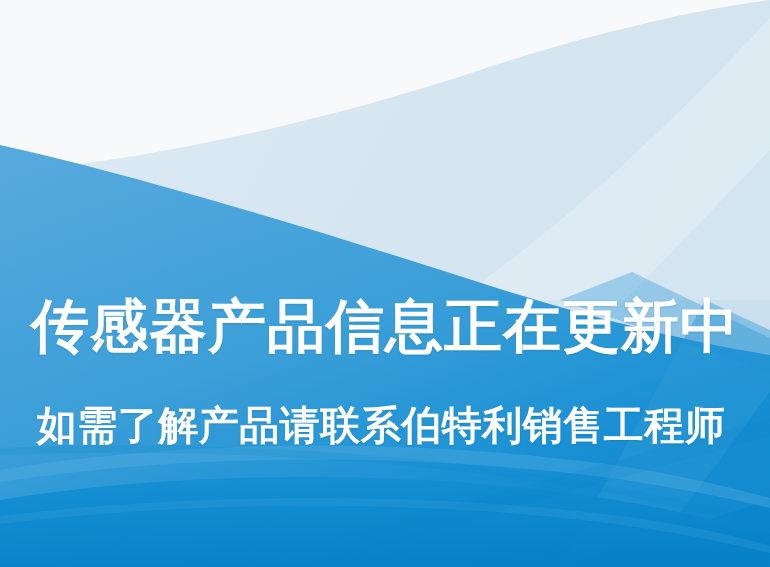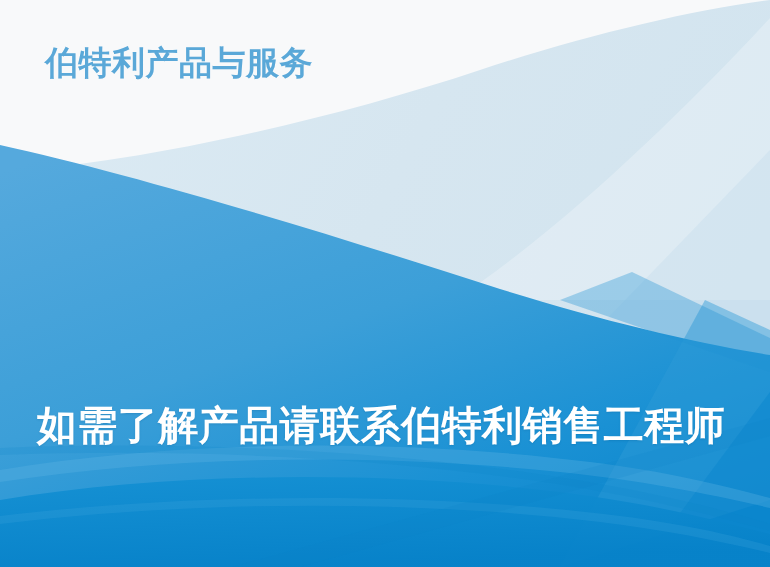--- a/index.html
+++ b/index.html
@@ -141,18 +141,18 @@
              C200,440 420,452 600,484
              C680,498 730,512 770,524
              L770,531
              C715,516 655,500 575,487
              C400,458 190,448 0,455 Z" fill="#0c84ca" opacity="0.18"></path>
 
     <path d="M770,418 L770,436 L300,567 L232,567 Z" fill="#0b83ca" opacity="0.16"></path>
 
   </svg>
 
-  <div id="header-title">伯特利产品与服务</div>
 
+  <div id="headline">传感器产品信息正在更新中</div>
 
   <div id="subheadline">如需了解产品请联系伯特利销售工程师</div>
 
 </div>
 
 </body></html>

